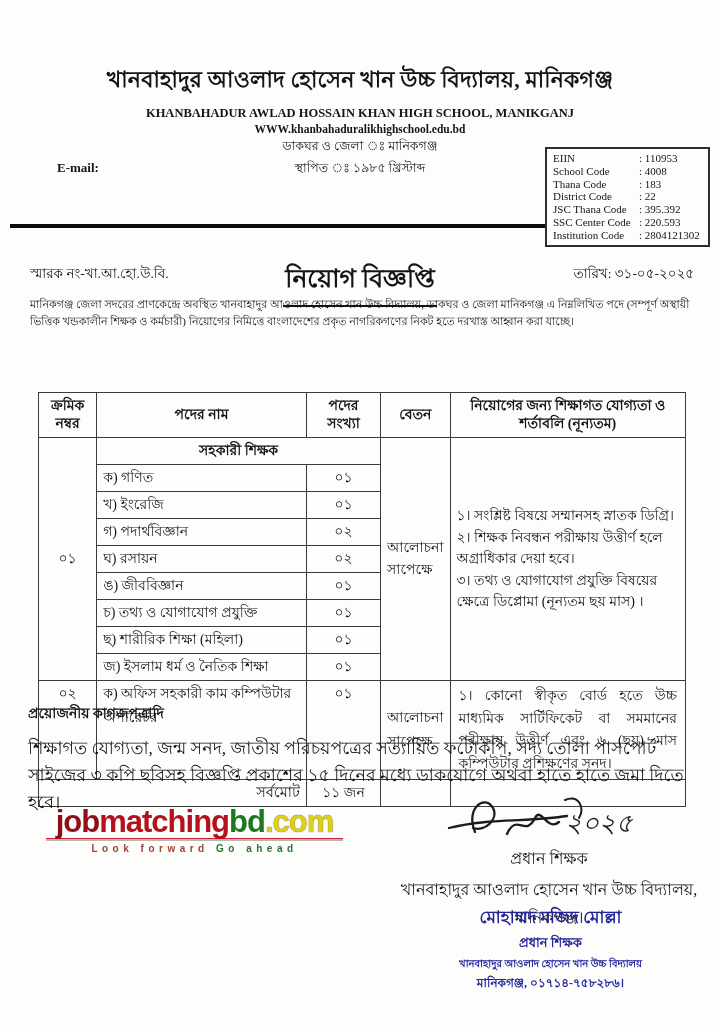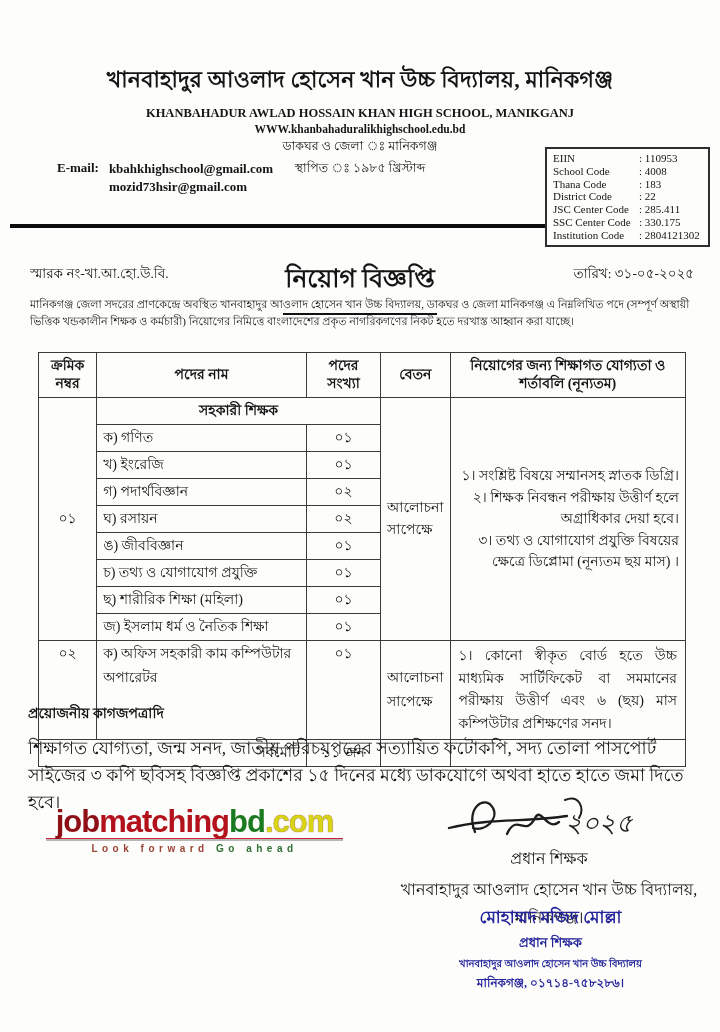--- a/index.html
+++ b/index.html
@@ -30,37 +30,37 @@
 
   
   .rule { position:absolute; top:224px; left:10px; width:700px; height:4px; background:#0c0c0c; }
 
   
   .memo { position:absolute; top:243px; left:30px; right:26px; display:flex; justify-content:space-between; font-size:13.5px;margin-top:20px; }
 
   
   .title-wrap { position:absolute; top:259px; left:0; width:100%; text-align:center; }
   .title { display:inline-block; font-size:25px; font-weight:bold;
-           border-bottom:2.5px solid #111; padding:0 2px 11px 2px; }
+           border-bottom:2.5px solid #111; padding:0 2px 3px 2px; }
 
   
   .intro { position:absolute; top:296px; left:30px; width:662px; font-size:11px; line-height:1.52; text-align:left; }
 
   
-  table.rec { position:absolute; top:352px; left:38px; width:648px; border-collapse:collapse;
+  table.rec { position:absolute; top:392px; left:38px; width:648px; border-collapse:collapse;
               font-size:14px; }
   table.rec th, table.rec td { border:1.4px solid #3b3b3b; padding:1px 6px; vertical-align:middle; }
   table.rec th { font-weight:bold; padding:4px 4px; line-height:1.3; }
   td.group-title { text-align:center; font-weight:bold; height:23px; }
   td.subj-name { height:21px; }
   td.subj-count, td.count { text-align:center; }
   td.serial { text-align:center; }
   td.salary-1 { vertical-align:top; padding-top:25px; line-height:1.6; }
   td.qual-1 { vertical-align:top; padding:3px 7px; line-height:1.5; }
-  .qual-line { margin-bottom:1px;text-align:right; }
+  .qual-line { margin-bottom:1px; }
   tr.group2 td { vertical-align:top; }
   td.salary-2 { vertical-align:middle !important; line-height:1.7; padding-top:14px; }
   td.qual-2 { text-align:justify; padding:4px 8px 4px 8px !important; line-height:1.6; }
   tr.group2 { height:92px; }
   td.total-label { text-align:right; font-size:14.5px; padding-right:8px; height:25px; }
   td.total-value { text-align:center; }
 
   
   .docs { position:absolute; top:702px; left:28px; width:668px; }
   .docs-h { font-size:14px; font-weight:600; }
@@ -96,50 +96,46 @@
   <div class="header">
     <div class="school-bn">খানবাহাদুর আওলাদ হোসেন খান উচ্চ বিদ্যালয়, মানিকগঞ্জ</div>
     <div class="school-en">KHANBAHADUR  AWLAD HOSSAIN KHAN HIGH SCHOOL, MANIKGANJ</div>
     <div class="school-web">WWW.khanbahaduralikhighschool.edu.bd</div>
     <div class="school-line">ডাকঘর ও জেলা ঃ মানিকগঞ্জ</div>
     <div class="school-line">স্থাপিত ঃ ১৯৮৫ খ্রিস্টাব্দ</div>
   </div>
 
   <div class="email">
     <div>E-mail:</div>
-    <div class="addr">
-      <div>kbahkhighschool@gmail.com</div>
-      <div>mozid73hsir@gmail.com</div>
-    </div>
   </div>
 
   <div class="codes">
     <div class="code-row">
       <span class="lbl">EIIN</span>
       <span class="val">: 110953</span>
     </div>
     <div class="code-row">
       <span class="lbl">School Code</span>
       <span class="val">: 4008</span>
     </div>
     <div class="code-row">
       <span class="lbl">Thana Code</span>
       <span class="val">: 183</span>
     </div>
     <div class="code-row">
       <span class="lbl">District Code</span>
       <span class="val">: 22</span>
     </div>
     <div class="code-row">
-      <span class="lbl">JSC Center Code</span>
-      <span class="val">: 285.411</span>
+      <span class="lbl">JSC Thana Code</span>
+      <span class="val">: 395.392</span>
     </div>
     <div class="code-row">
       <span class="lbl">SSC Center Code</span>
-      <span class="val">: 330.175</span>
+      <span class="val">: 220.593</span>
     </div>
     <div class="code-row">
       <span class="lbl">Institution Code</span>
       <span class="val">: 2804121302</span>
     </div>
   </div>
 
   <div class="rule"></div>
 
   <div class="memo">

